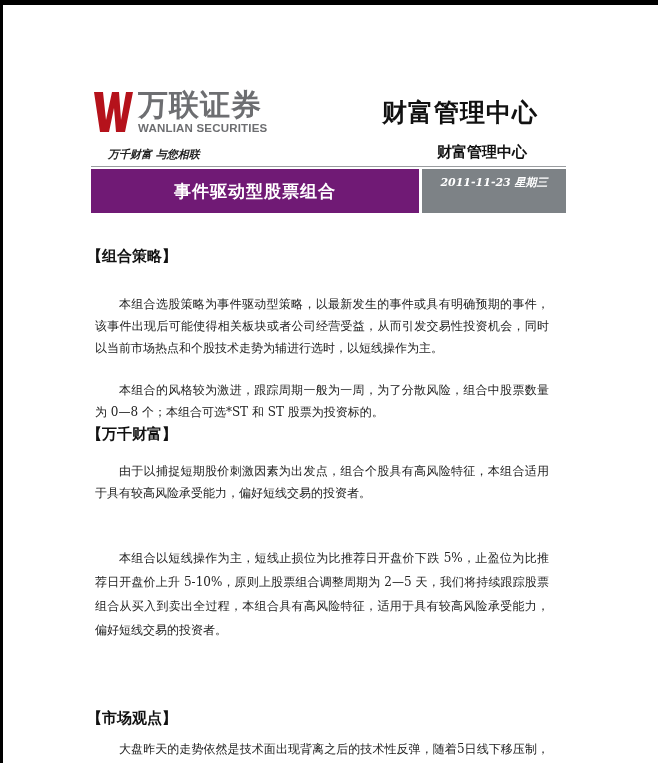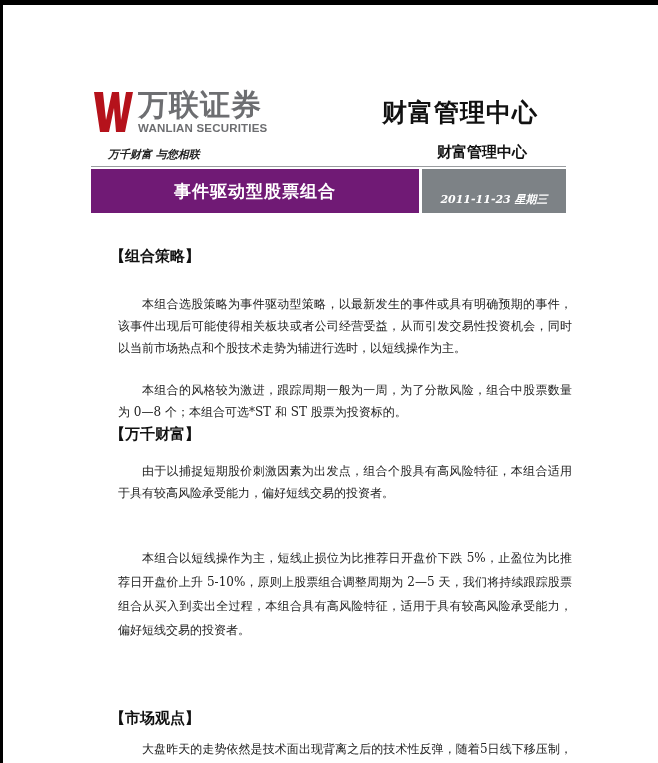--- a/index.html
+++ b/index.html
@@ -20,23 +20,23 @@
                   font-size:25px; font-weight:bold; color:#111; letter-spacing:1px;margin-left:8px; }
   .product-label { position:absolute; left:437px; top:143px; font-family:"DejaVu Sans","Liberation Sans",sans-serif;
                    font-size:15px; font-weight:bold; color:#111; }
 
   .hr-line { position:absolute; left:91px; top:166px; width:475px; height:1px; background:#9a9da0; }
   .banner-left { position:absolute; left:91px; top:169px; width:328px; height:44px; background:#701a75;
                  display:flex; align-items:center; justify-content:center; }
   .banner-title { font-family:"DejaVu Sans","Liberation Sans",sans-serif; font-size:17px; font-weight:bold; color:#fff; letter-spacing:1px; }
   .banner-right { position:absolute; left:422px; top:169px; width:144px; height:44px; background:#7d8286;
                   display:flex; align-items:flex-end; justify-content:center; }
-  .banner-date { font-size:11px; font-style:italic; font-weight:bold; color:#fff; padding-bottom:6px; }
+  .banner-date { font-size:11px; font-style:italic; font-weight:bold; color:#fff; padding-bottom:23px; }
 
-  .section { position:absolute; left:110px; width:470px; }
+  .section { position:absolute; left:87px; width:470px; }
   .heading { font-size:15px; font-weight:bold; color:#111; margin:0; line-height:20px; }
   .para { font-size:12px; line-height:22px; margin:8px; text-indent:24px; color:#222; text-align:justify; }
 </style>
 </head>
 <body>
 
 <div class="top-border"></div>
 <div class="left-border"></div>
 
 <div class="logo">

